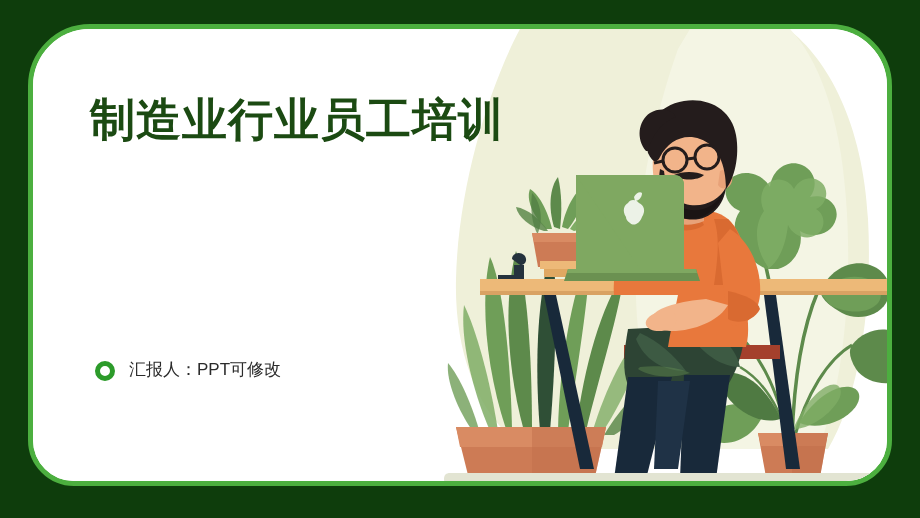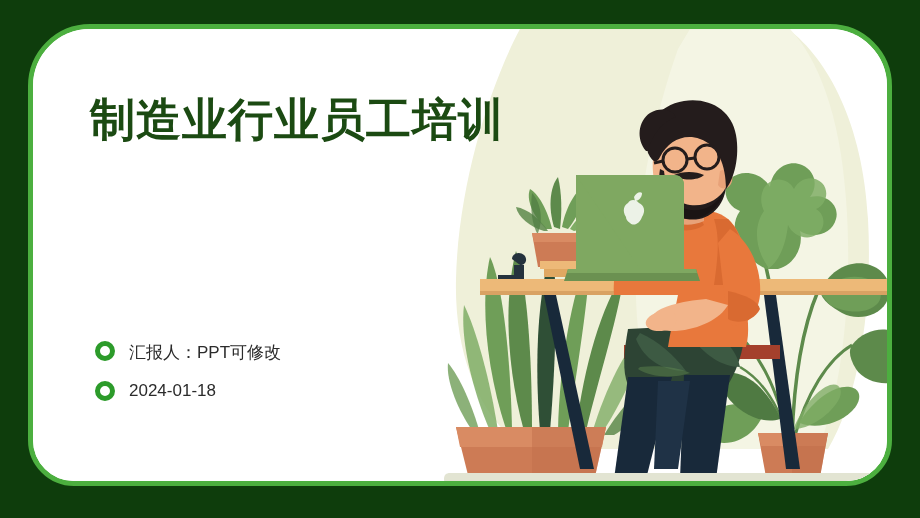--- a/index.html
+++ b/index.html
@@ -55,21 +55,21 @@
 
   
   #meta-block {
     position: absolute;
     left: 62px;
     top: 312px;
     z-index: 6;
   }
   .meta-row {
     display: flex;
-    align-items: flex-start;
+    align-items: flex-end;
     height: 40px;
   }
   .meta-dot {
     width: 20px;
     height: 20px;
     border-radius: 50%;
     border: 5px solid #2c9b2a;
     background: #ffffff;
     box-sizing: border-box;
     flex: 0 0 auto;
@@ -241,21 +241,17 @@
 
       <div id="title-block">
         <div class="title-line">制造业行业员工培训</div>
       </div>
 
       <div id="meta-block">
         <div class="meta-row">
           <span class="meta-dot"></span>
           <span class="meta-text">汇报人：PPT可修改</span>
         </div>
-        <div class="meta-row">
-          <span class="meta-dot"></span>
-          <span class="meta-text">2024-01-18</span>
-        </div>
       </div>
 
     </div>
   </div>
 </div>
 
 </body></html>

